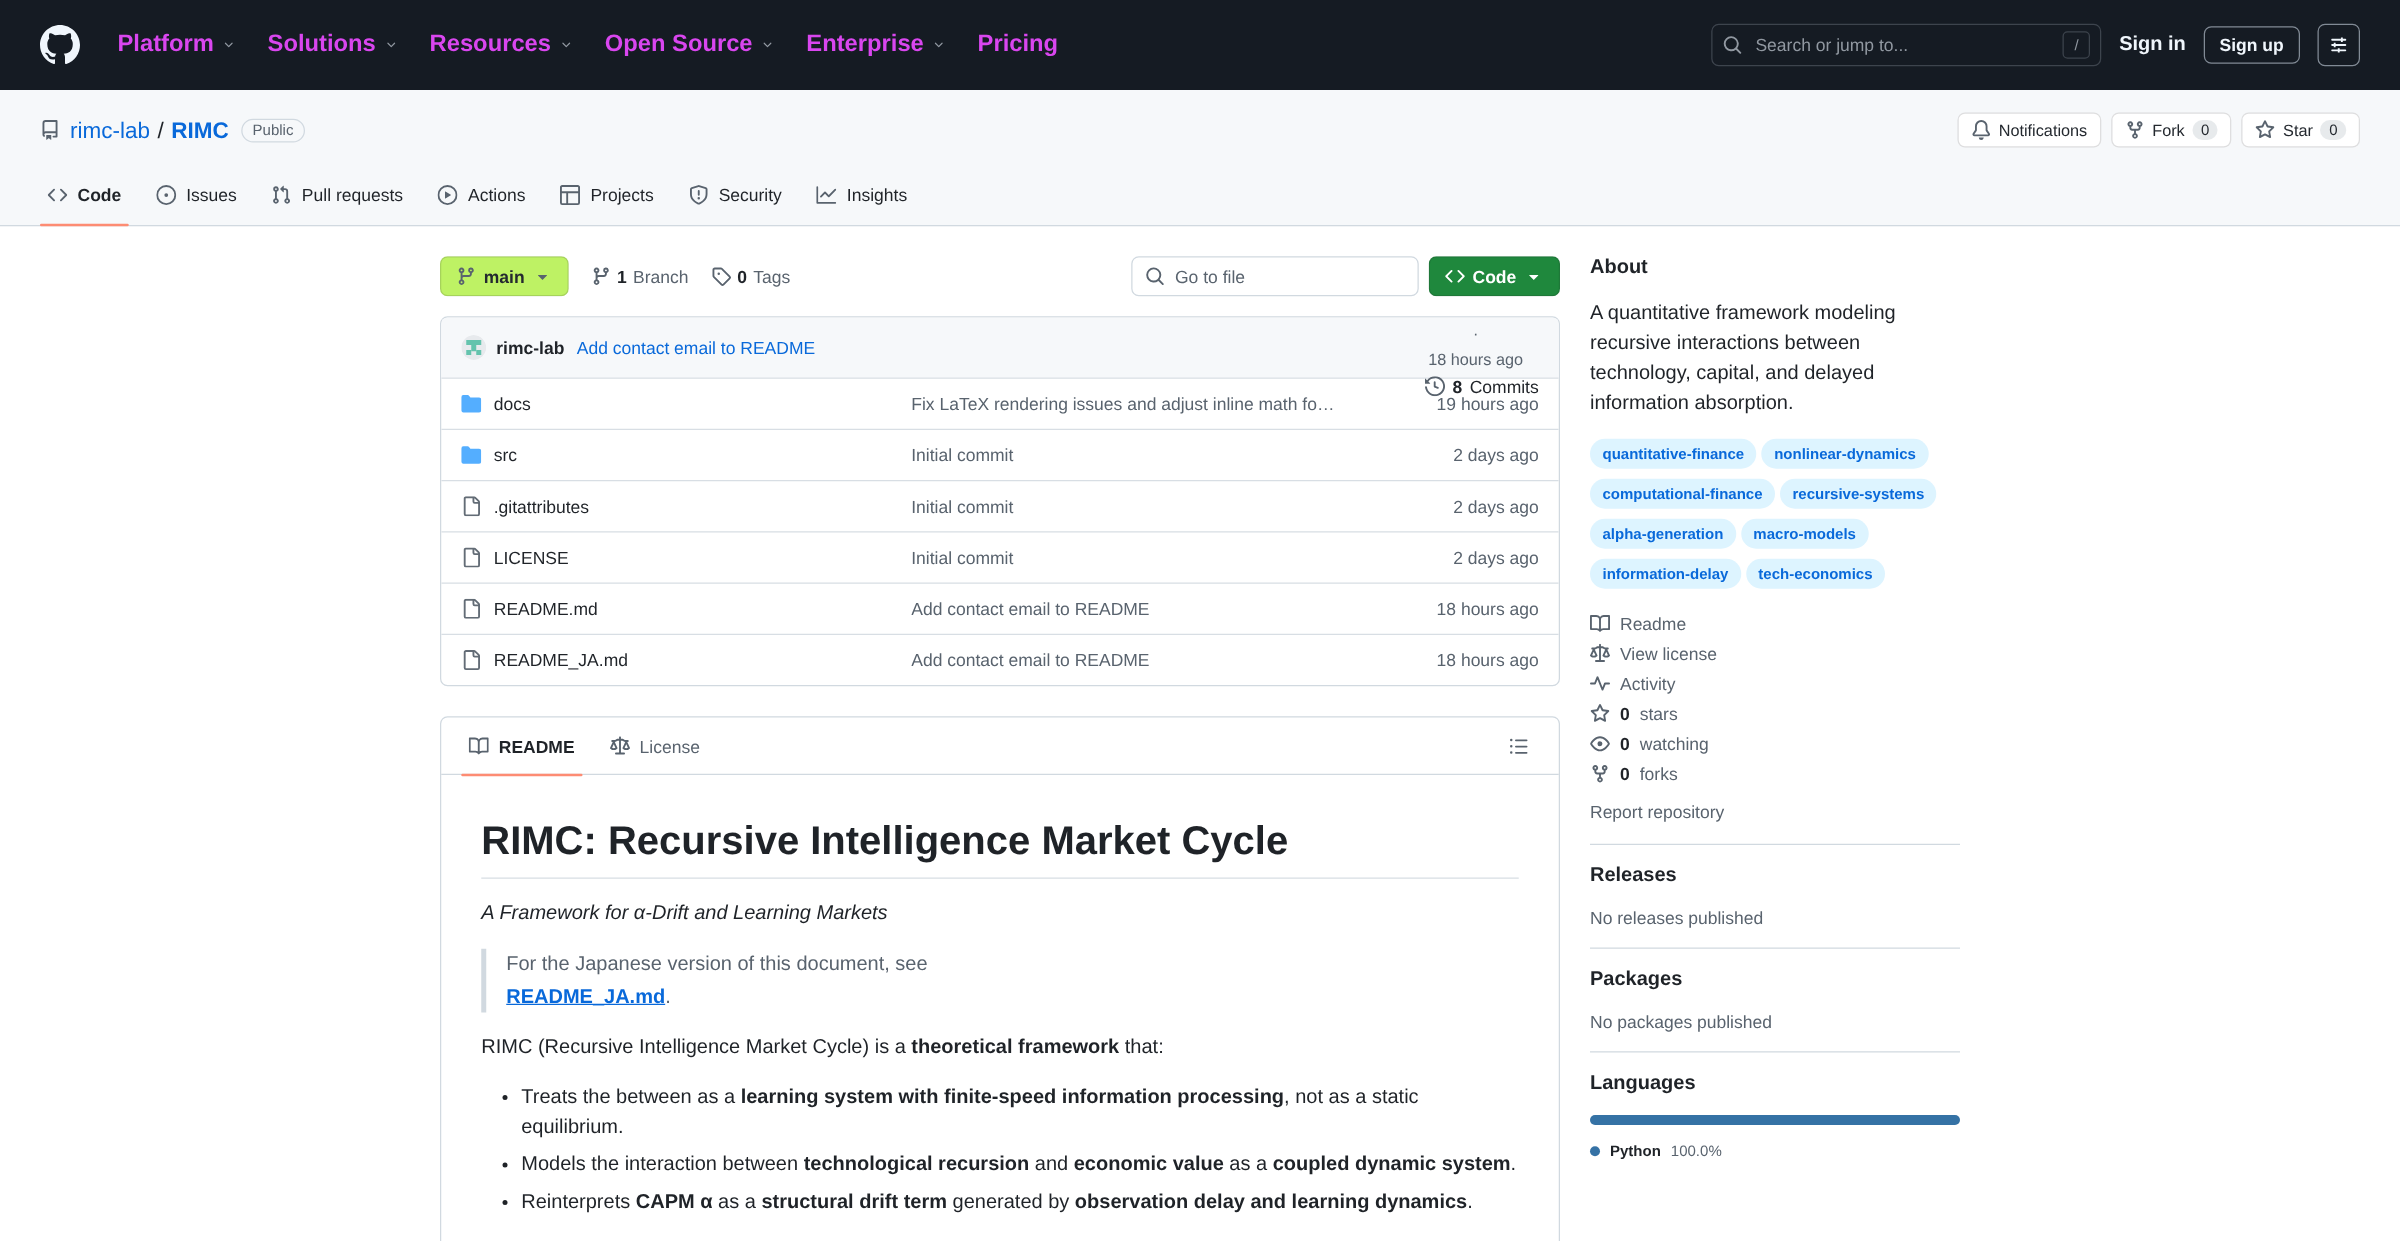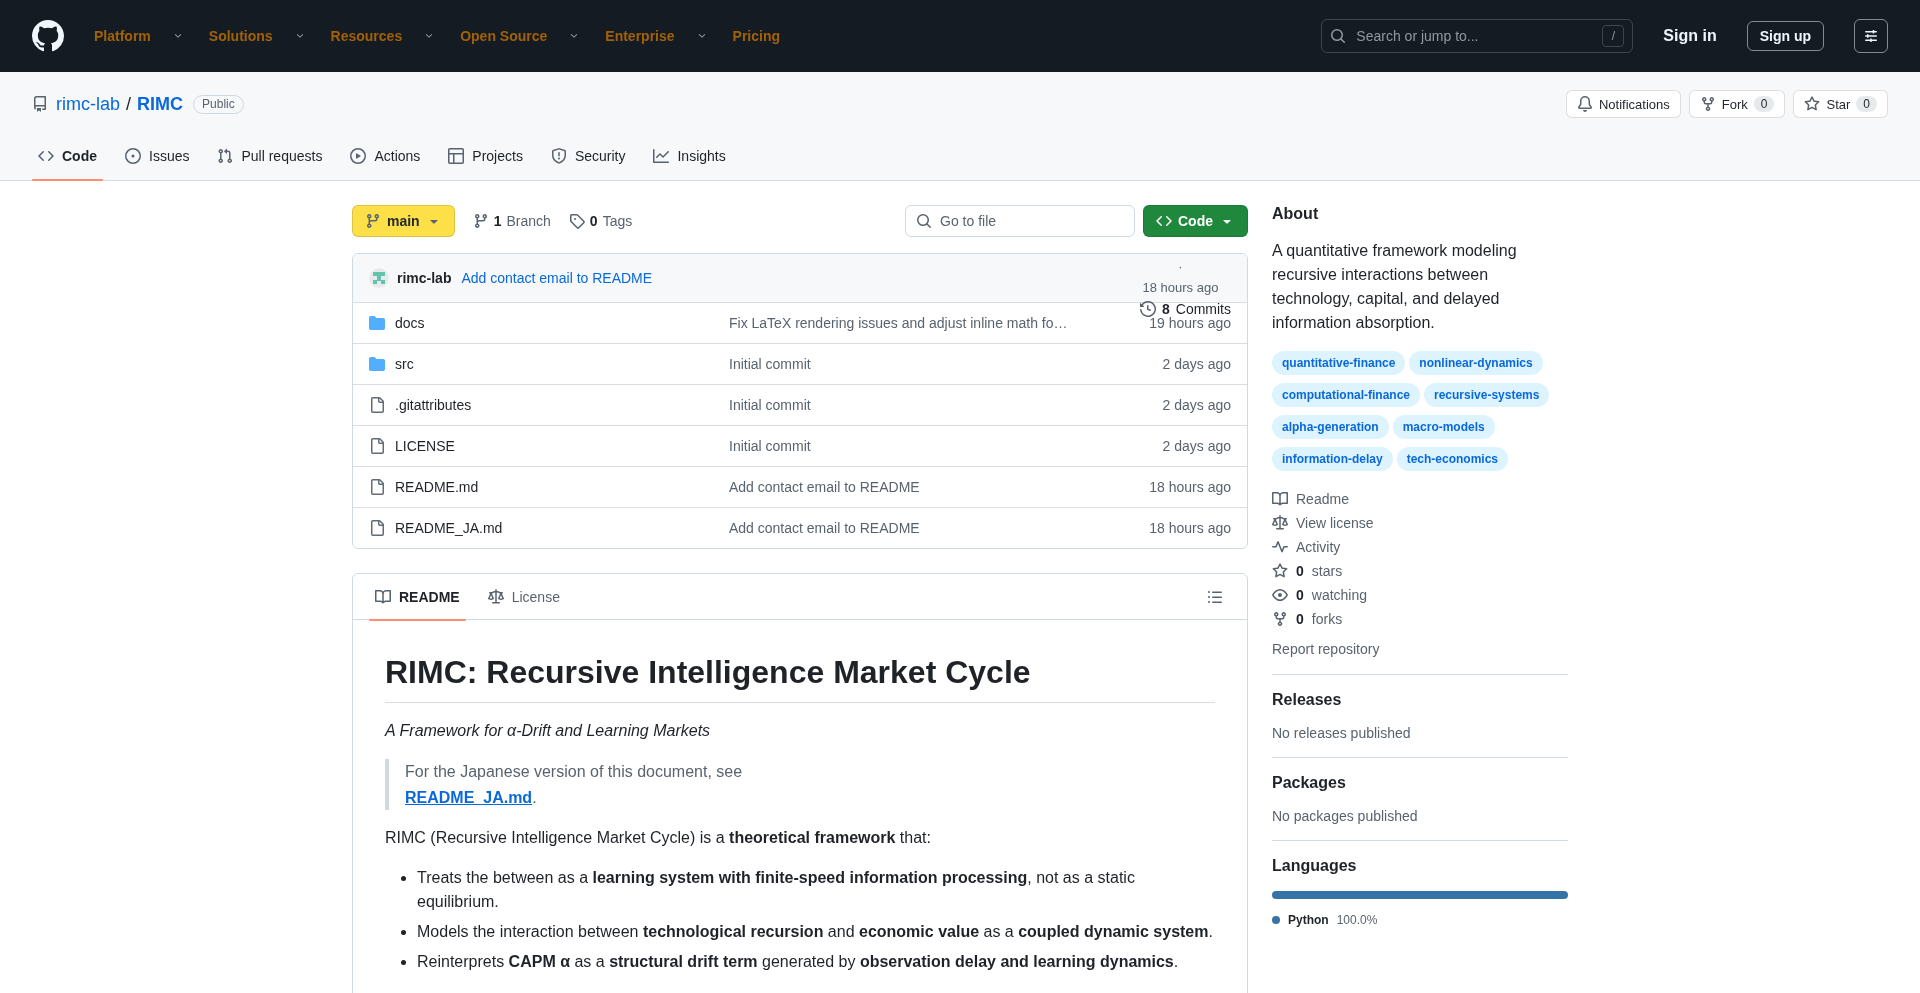--- a/index.html
+++ b/index.html
@@ -6,24 +6,24 @@
   html,body { margin:0; padding:0; width:1920px; height:993px; overflow:hidden;
     background:#ffffff; color:#1f2328; font-family:"Liberation Sans", sans-serif; }
   a { text-decoration:none; color:inherit; cursor:pointer; }
   svg.ic { width:16px; height:16px; flex:none; display:block; }
 
   
   .site-header { height:72px; background:#151b23; display:flex; align-items:center; padding:0 32px; }
   .gh-logo { color:#f0f6fc; display:flex; align-items:center; margin-right:20px; }
   .gh-logo svg { width:32px; height:32px; }
   .primary-nav { display:flex; align-items:center; gap:6px; }
-  .nav-item { display:flex; align-items:center; gap:22px; padding:8px 10px; color:#a16207;
-    font-size:14px; font-weight:600; }
+  .nav-item { display:flex; align-items:center; gap:7px; padding:8px 10px; color:#d946ef;
+    font-size:19px; font-weight:600; }
   .nav-item svg { width:10px; height:10px; color:#9198a1; }
-  .hdr-right { margin-left:auto; display:flex; align-items:center; gap:30px; }
+  .hdr-right { margin-left:auto; display:flex; align-items:center; gap:14px; }
   .hdr-search { width:312px; height:34px; border:1px solid #3d444d; border-radius:6px;
     display:flex; align-items:center; gap:8px; padding:0 8px; color:#9198a1; }
   .hdr-search input { flex:1; background:transparent; border:none; outline:none;
     color:#f0f6fc; font-size:14px; font-family:inherit; }
   .hdr-search input::placeholder { color:#9198a1; }
   .slash-hint { width:22px; height:22px; border:1px solid #3d444d; border-radius:4px;
     font-size:12px; display:flex; align-items:center; justify-content:center; color:#9198a1; }
   .signin { color:#f0f6fc; font-size:16px; font-weight:600; }
   .signup { color:#f0f6fc; font-size:14px; font-weight:600; border:1px solid #818a95;
     border-radius:6px; padding:6px 12px; }
@@ -55,21 +55,21 @@
     height:2px; border-radius:3px; background:#fd8c73; }
 
   
   .container { width:1216px; margin:0 auto; display:flex; gap:24px; padding-top:24px; }
   main.repo-main { width:896px; flex:none; }
   aside.sidebar { width:296px; flex:none; }
 
   
   .toolbar { display:flex; align-items:center; margin-bottom:16px; }
   .branch-btn { display:flex; align-items:center; gap:6px; height:32px; padding:0 12px;
-    background:#fde047; border:1px solid rgba(31,35,40,0.15); border-radius:6px;
+    background:#bef264; border:1px solid rgba(31,35,40,0.15); border-radius:6px;
     font-size:14px; font-weight:600; color:#24292f; cursor:pointer; font-family:inherit; }
   .branch-btn svg, .count-link svg { color:#59636e; }
   .count-link { display:flex; align-items:center; gap:5px; margin-left:18px; font-size:14px; color:#59636e; }
   .count-link b { color:#1f2328; font-weight:600; }
   .toolbar-right { margin-left:auto; display:flex; gap:8px; }
   .gotofile { width:230px; height:32px; border:1px solid #d1d9e0; border-radius:6px;
     background:#fff; display:flex; align-items:center; gap:6px; padding:0 10px; color:#59636e; }
   .gotofile input { flex:1; border:none; outline:none; font-size:14px; color:#1f2328;
     background:transparent; font-family:inherit; }
   .gotofile input::placeholder { color:#59636e; }

